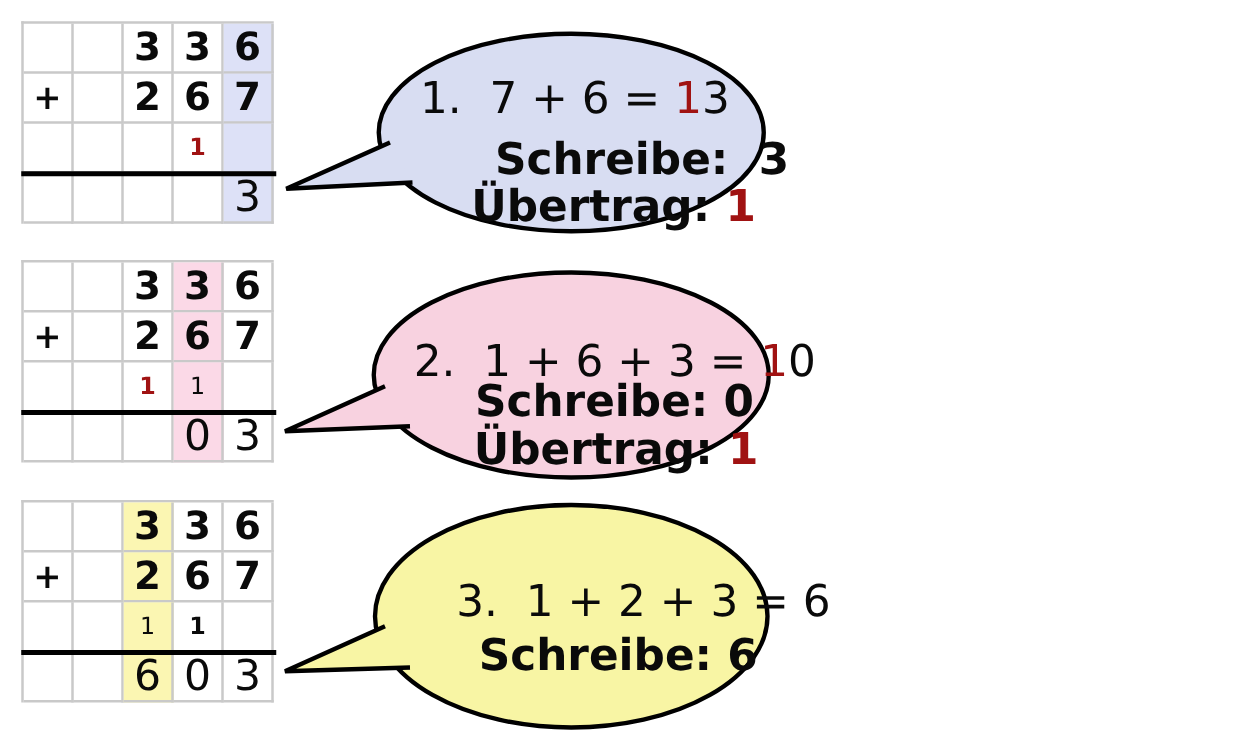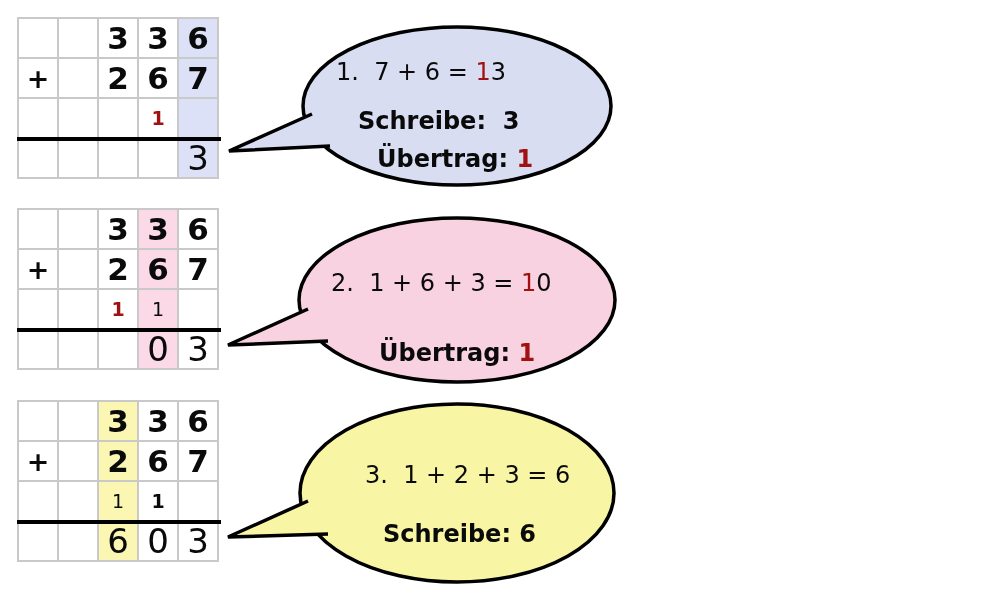--- a/index.html
+++ b/index.html
@@ -58,35 +58,35 @@
     width: 204px;
     top: 118px;
     height: 4px;
     background: #000;
     z-index: 3;
   }
   
   .bline {
     position: absolute;
     white-space: pre;
-    font-size: 24px;
+    font-size: 35px;
     line-height: 1.2;
     z-index: 4;
   }
   .bline.eq     { font-weight: normal; }
   .bline.strong { font-weight: bold; }
   .bline .red   { color: var(--red); }
   .p1.l0 { left: 336px; top: 58px; }
-  .p1.l1 { left: 358px; top: 107px; }
+  .p1.l1 { left: 396px; top: 107px; }
   .p1.l2 { left: 377px; top: 145px; }
   .p2.l0 { left: 331px; top: 269px; }
   .p2.l1 { left: 380px; top: 301px; }
   .p2.l2 { left: 379px; top: 339px; }
   .p3.l0 { left: 333px; top: 461px; margin-left: 32px; }
-  .p3.l1 { left: 383px; top: 520px; text-align: right; }
+  .p3.l1 { left: 383px; top: 504px; text-align: right; }
   .bubble-shape, .bubble-tail {
     stroke: #000;
     stroke-width: 3.5;
     stroke-linejoin: miter;
   }
 </style>
 </head>
 <body>
 
 <div class="stage">
@@ -238,18 +238,19 @@
       <div class="cell">
         <span class="result">3</span>
       </div>
     </div>
 
   <div class="bline eq p1 l0"><span>1.  7 + 6 = </span><span class="red">1</span><span>3</span></div>
   <div class="bline strong p1 l1"><span>Schreibe:  3</span></div>
   <div class="bline strong p1 l2"><span>Übertrag: </span><span class="red">1</span></div>
 
   <div class="bline eq p2 l0"><span>2.  1 + 6 + 3 = </span><span class="red">1</span><span>0</span></div>
+  <div class="bline strong p2 l1"><span>Schreibe: 0</span></div>
   <div class="bline strong p2 l2"><span>Übertrag: </span><span class="red">1</span></div>
 
   <div class="bline eq p3 l0"><span>3.  1 + 2 + 3 = 6</span></div>
   <div class="bline strong p3 l1"><span>Schreibe: 6</span></div>
 
 </div>
 
 </body></html>

